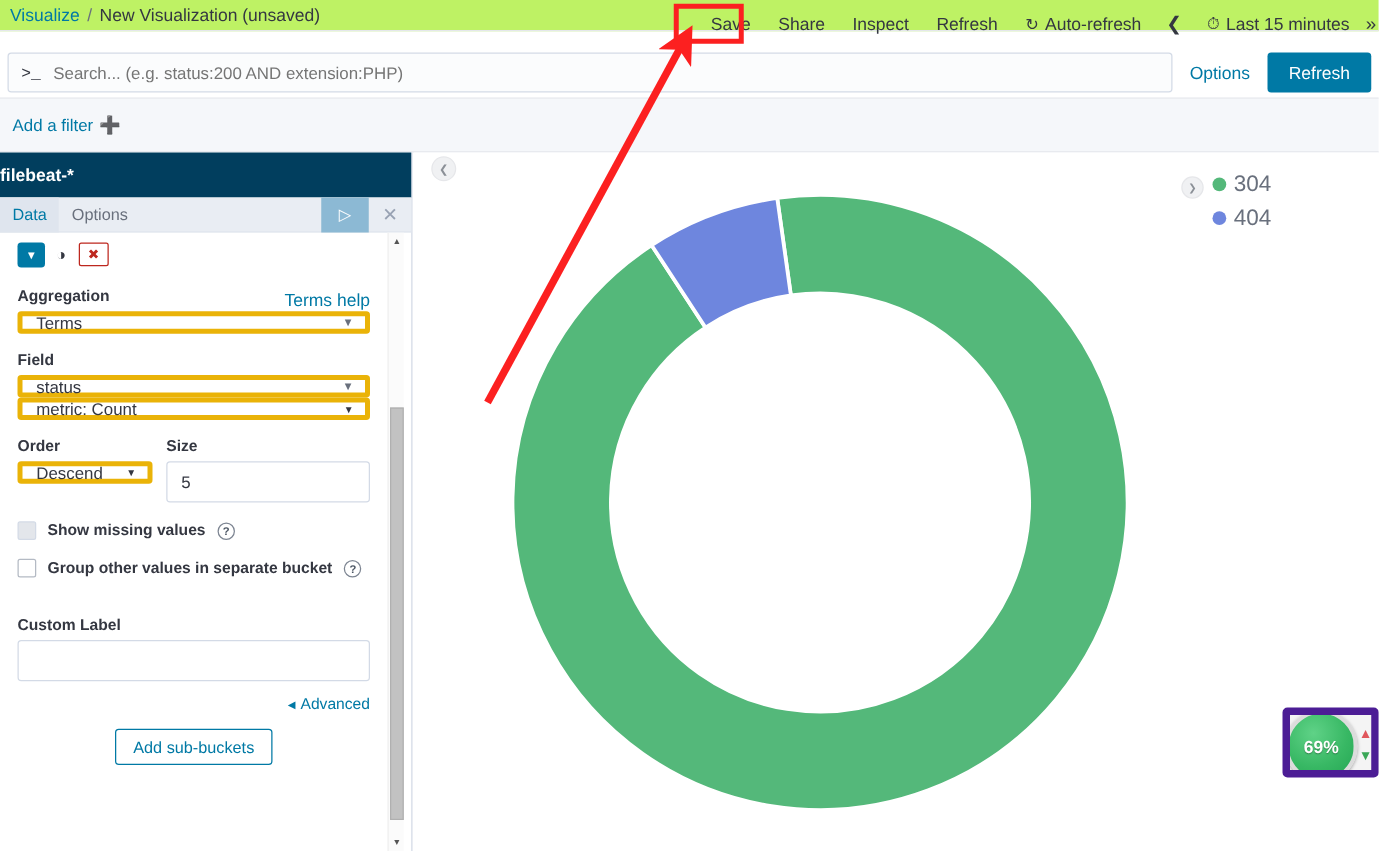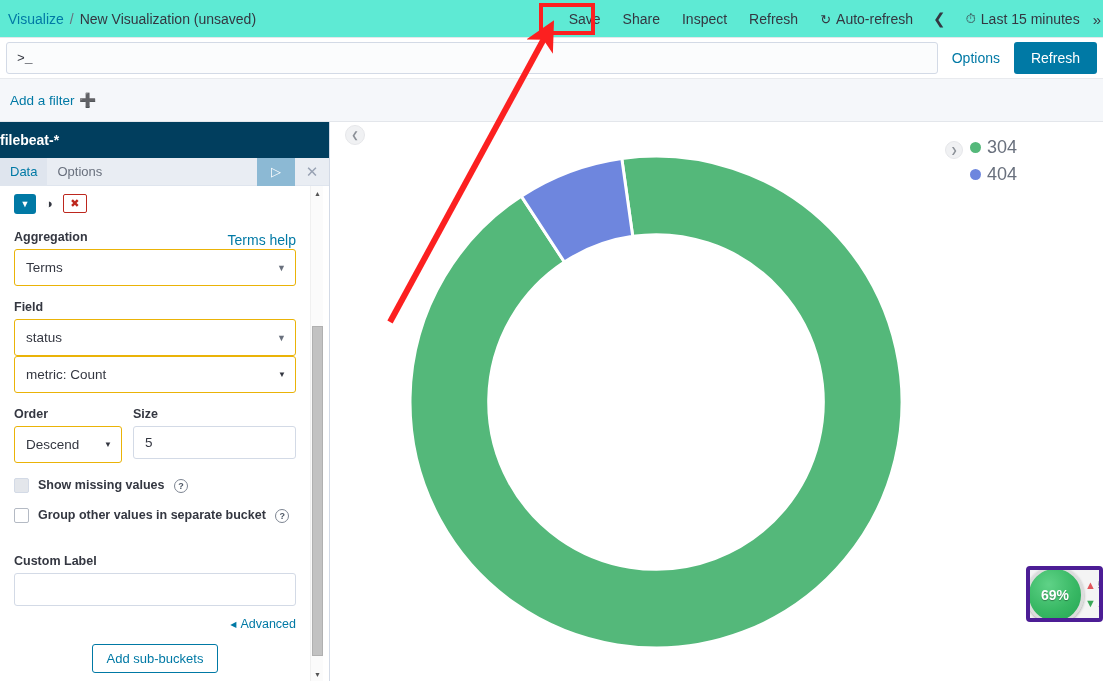--- a/index.html
+++ b/index.html
@@ -6,22 +6,22 @@
   html, body {
     width: 1103px; height: 681px;
     font-family: "Liberation Sans", sans-serif;
     background: #ffffff;
     overflow: hidden;
   }
   #root { position: relative; width: 1103px; height: 681px; }
 
   
   .topnav {
-    position: absolute; left: 0; top: 0; width: 1103px; height: 38px;
-    background: #5eead4; border-bottom: 1px solid #e4e7eb;
+    position: absolute; left: 0; top: 0; width: 1103px; height: 25px;
+    background: #bef264; border-bottom: 1px solid #e4e7eb;
     display: flex; align-items: center;
   }
   .crumbs { display: flex; align-items: center; padding-left: 8px; font-size: 14px; }
   .crumb-link { color: #0079a5; cursor: pointer; }
   .crumb-sep { color: #69707d; margin: 0 6px; }
   .crumb-cur { color: #343741; }
 
   .topactions {
     position: absolute; right: 0; top: 0; height: 38px;
     display: flex; align-items: center; gap: 0px;
@@ -116,21 +116,21 @@
     border: 1px solid #bd271e; color: #bd271e; font-size: 11px;
     width: 24px; height: 19px; display: flex; align-items: center;
     justify-content: center; border-radius: 2px; cursor: pointer;
   }
 
   .row-between { display: flex; align-items: center; justify-content: space-between; gap: 30px; }
   .flabel { font-size: 12.5px; font-weight: bold; color: #343741; margin-top: 14px; margin-bottom: 5px; }
   .helplink { font-size: 14px; color: #0079a5; margin-top: 14px; cursor: pointer; }
 
   .fselect {
-    width: 100%; height: 37px; border: 1px solid #eab308; border-radius: 3px;
+    width: 100%; height: 18px; border: 4px solid #eab308; border-radius: 3px;
     background: #fff; display: flex; align-items: center; justify-content: space-between;
     padding: 0 9px 0 11px; font-size: 13.5px; color: #343741; cursor: pointer;
   }
   .fselect .caret { color: #69707d; font-size: 9px; }
   .fselect.thin-caret .caret { font-size: 8px; color: #343741; }
 
   .two-col { display: flex; gap: 11px; }
   .col-order { width: 108px; }
   .col-size { flex: 1; }
 
@@ -220,21 +220,21 @@
   }
   .legend-dot { width: 11px; height: 11px; border-radius: 50%; margin-right: 6px; flex: none; }
   .legend-label { font-size: 18px; color: #69707d; }
 
   
   .annot { position: absolute; left: 0; top: 0; width: 1103px; height: 681px; pointer-events: none; }
 
   
   .speedwidget {
     position: absolute; left: 1026px; top: 566px; width: 77px; height: 56px;
-    background: #f4f4f4; border: 4px solid #4c1d95; border-radius: 4px;
+    background: #f4f4f4; border: 6px solid #4c1d95; border-radius: 4px;
     display: flex; align-items: center; overflow: hidden;
   }
   .gauge {
     position: absolute; left: -4px; top: -4px; width: 58px; height: 58px;
     border-radius: 50%; border: 3px solid #dcdcdc;
     background: radial-gradient(circle at 38% 30%, #5fd287 0%, #38b864 55%, #23a552 100%);
     box-shadow: 0 1px 3px rgba(0,0,0,.35);
     display: flex; align-items: center; justify-content: center;
   }
   .gauge span {
@@ -278,20 +278,21 @@
       </div>
       <div class="topbtn edge-dots">»</div>
     </div>
   </div>
 
   <div class="save-highlight"></div>
 
   <div class="querybar">
     <div class="qinput">
       <span class="qprompt">&gt;_</span>
+      <input class="qtext" type="text" placeholder="Search... (e.g. status:200 AND extension:PHP)" style="">
     </div>
     <div class="qoptions">Options</div>
     <div class="qrefresh">Refresh</div>
   </div>
 
   <div class="filterbar">
     <div class="addfilter">
       <span>Add a filter</span>
       <span class="plus">➕</span>
     </div>

